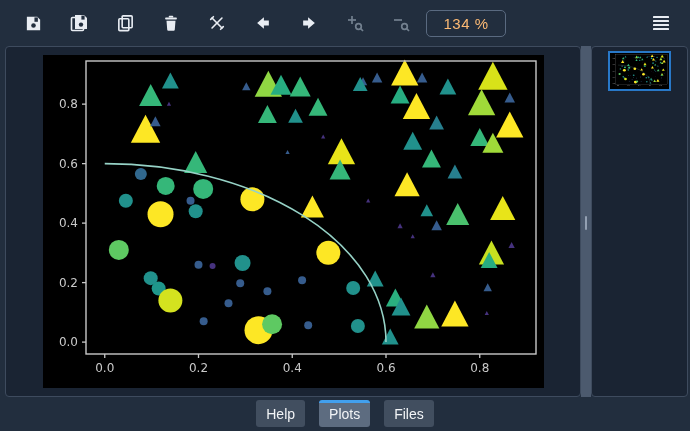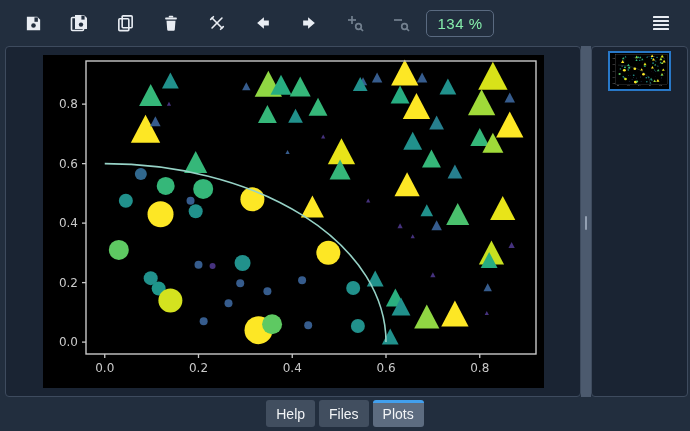--- a/index.html
+++ b/index.html
@@ -12,22 +12,22 @@
   .toolbar{
     height:46px;display:flex;align-items:center;padding:0 12px 0 10px;
     background:#222e3e;box-sizing:border-box;
   }
   .tbtn{
     width:46px;height:36px;display:flex;align-items:center;justify-content:center;
     background:transparent;border:none;padding:0;cursor:pointer;
   }
   .tbtn svg{display:block;}
   .zoombox{
-    width:68px;height:27px;margin-left:2px;border:1px solid #5a6a80;border-radius:5px;
-    color:#86efac;font-size:15px;display:flex;align-items:center;justify-content:center;
+    width:80px;height:27px;margin-left:2px;border:1px solid #5a6a80;border-radius:5px;
+    color:#fdba74;font-size:15px;display:flex;align-items:center;justify-content:center;
     background:transparent;box-sizing:border-box;letter-spacing:.5px;text-align:center;
   }
   .tb-spacer{flex:1;}
   
   .content{
     position:absolute;left:0;right:0;top:46px;bottom:34px;
     display:flex;align-items:stretch;
   }
   .main-panel{
     flex:1;margin-left:5px;border:1px solid #3e4b5e;border-radius:4px;
@@ -46,21 +46,21 @@
     background:#1a2433;box-sizing:border-box;display:flex;flex-direction:column;align-items:center;
   }
   .thumb{
     margin-top:4px;width:63px;height:40px;border:2px solid #2878c8;background:#000;
     padding:0;box-sizing:border-box;display:flex;align-items:center;justify-content:center;cursor:pointer;
   }
   .thumb svg{display:block;}
   
   .tabbar{
     position:absolute;left:0;right:0;bottom:0;height:34px;background:#222e3e;
-    display:flex;justify-content:center;align-items:flex-start;gap:4px;padding-top:3px;
+    display:flex;justify-content:center;align-items:flex-start;gap:14px;padding-top:3px;
     box-sizing:border-box;
   }
   .tab{
     border:none;border-top:3px solid #414e5f;background:#414e5f;color:#f2f4f6;
     font-size:14px;font-family:"Liberation Sans",sans-serif;
     padding:3px 10px 5px 10px;border-radius:3px;cursor:pointer;line-height:16px;
   }
   .tab.active{background:#5d6c80;border-top-color:#42a0ee;}
 </style>
 </head>
@@ -383,15 +383,15 @@
             <line x1="39" y1="49.131979695431426" x2="43" y2="49.131979695431426" stroke="#c8c8c8" stroke-width="1.3"></line>
             <text x="35" y="53.131979695431426" text-anchor="end">0.8</text>
           </g>
         </svg>
     </button>
   </div>
 </div>
 
 <div class="tabbar" id="tabbar">
     <button class="tab">Help</button>
+    <button class="tab active">Plots</button>
     <button class="tab">Files</button>
-    <button class="tab active">Plots</button>
   </div>
 
 </body></html>

